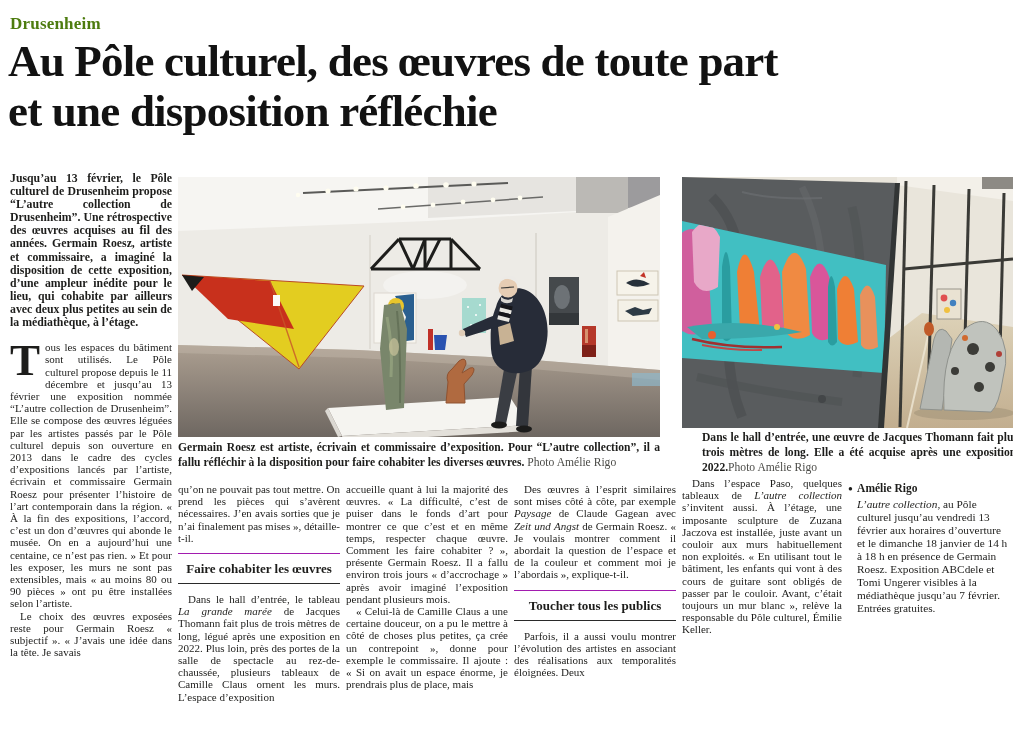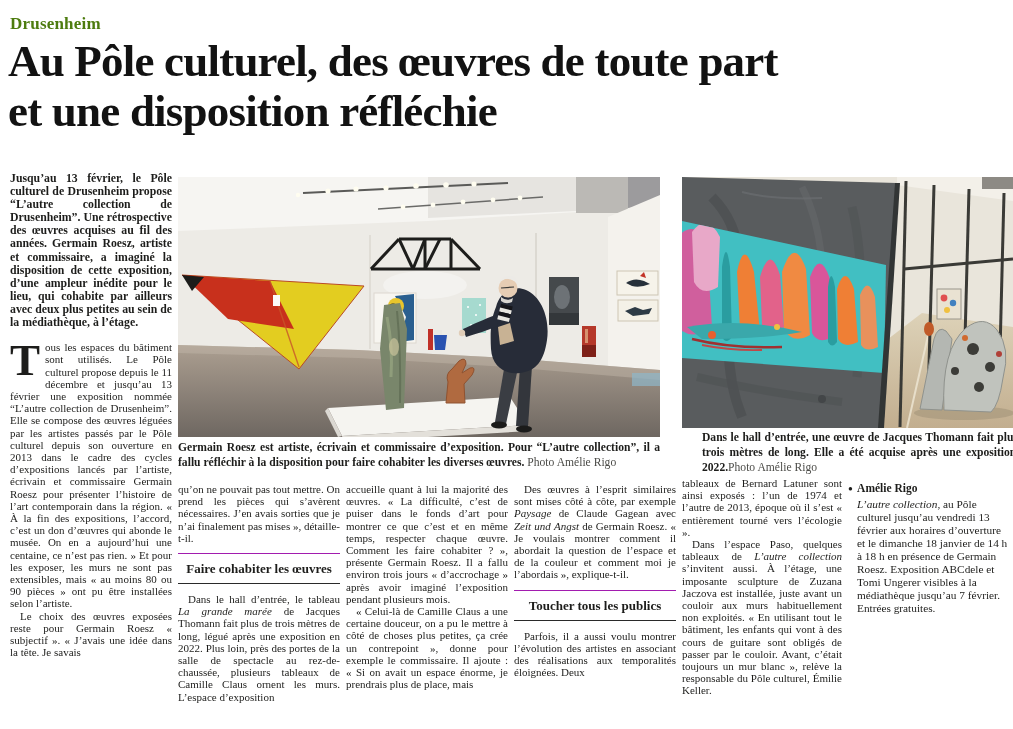--- a/index.html
+++ b/index.html
@@ -296,21 +296,20 @@
     <p class="indent">« Celui-là de Camille Claus a une certaine douceur, on a pu le mettre à côté de choses plus petites, ça crée un contrepoint », donne pour exemple le commissaire. Il ajoute : « Si on avait un espace énorme, je prendrais plus de place, mais</p>
   </div>
 
   <div class="col" id="col4">
     <p class="indent"><span>Des œuvres à l’esprit similaires sont mises côté à côte, par exemple </span><span style="font-style: italic;">Paysage</span><span> de Claude Gagean avec </span><span style="font-style: italic;">Zeit und Angst</span><span> de Germain Roesz. « Je voulais montrer comment il abordait la question de l’espace et de la couleur et comment moi je l’abordais », explique-t-il.</span></p>
     <div class="subhead">Toucher tous les publics</div>
     <p class="indent">Parfois, il a aussi voulu montrer l’évolution des artistes en associant des réalisations aux temporalités éloignées. Deux</p>
   </div>
 
   <div class="col" id="col5">
-    <p>tableaux de Bernard Latuner sont ainsi exposés : l’un de 1974 et l’autre de 2013, époque où il s’est « entièrement tourné vers l’écologie ».</p>
     <p class="indent"><span>Dans l’espace Paso, quelques tableaux de </span><span style="font-style: italic;">L’autre collection</span><span> s’invitent aussi. À l’étage, une imposante sculpture de Zuzana Jaczova est installée, juste avant un couloir aux murs habituellement non exploités. « En utilisant tout le bâtiment, les enfants qui vont à des cours de guitare sont obligés de passer par le couloir. Avant, c’était toujours un mur blanc », relève la responsable du Pôle culturel, Émilie Keller.</span></p>
   </div>
 
   <div class="col" id="col6">
     <div class="byline"><span class="bullet">●</span> <span>Amélie Rigo</span></div>
     <p class="outro"><span style="font-style: italic;">L’autre collection</span><span>, au Pôle culturel jusqu’au vendredi 13 février aux horaires d’ouverture et le dimanche 18 janvier de 14 h à 18 h en présence de Germain Roesz. Exposition ABCdele et Tomi Ungerer visibles à la médiathèque jusqu’au 7 février. Entrées gratuites.</span></p>
   </div>
 
 </div>
 

